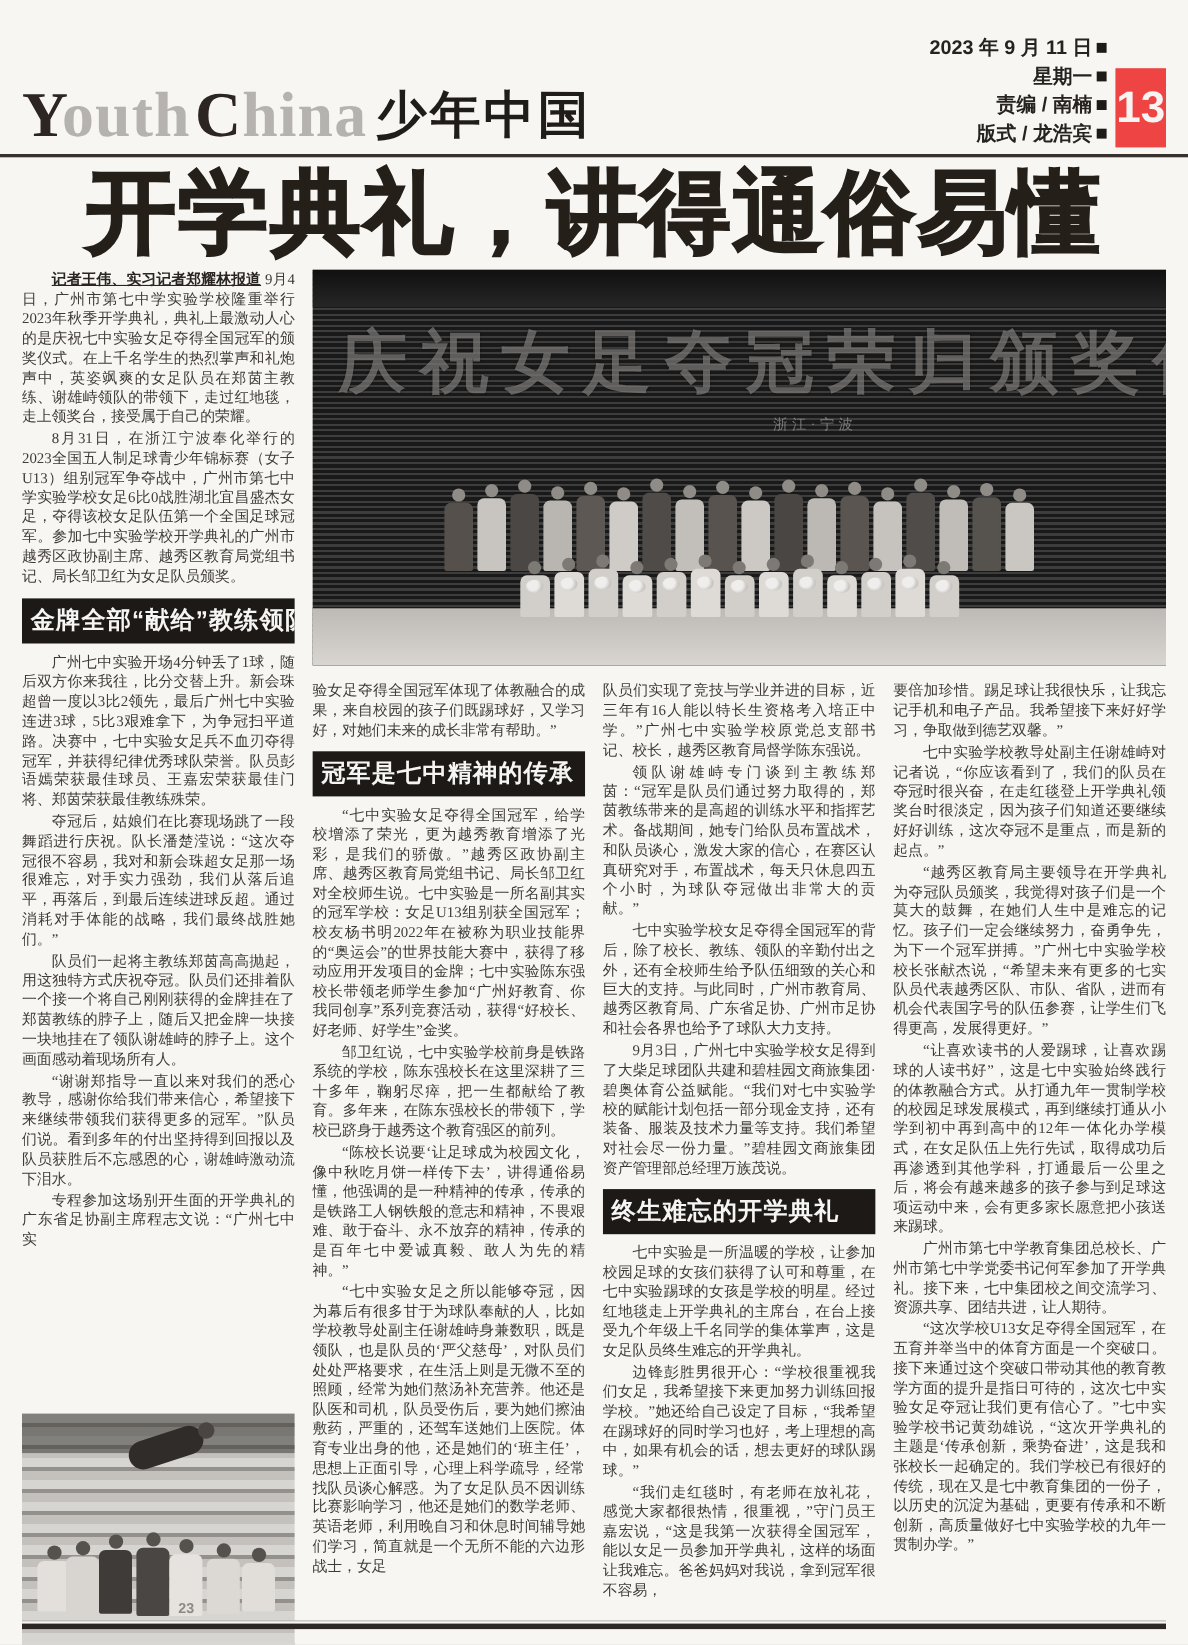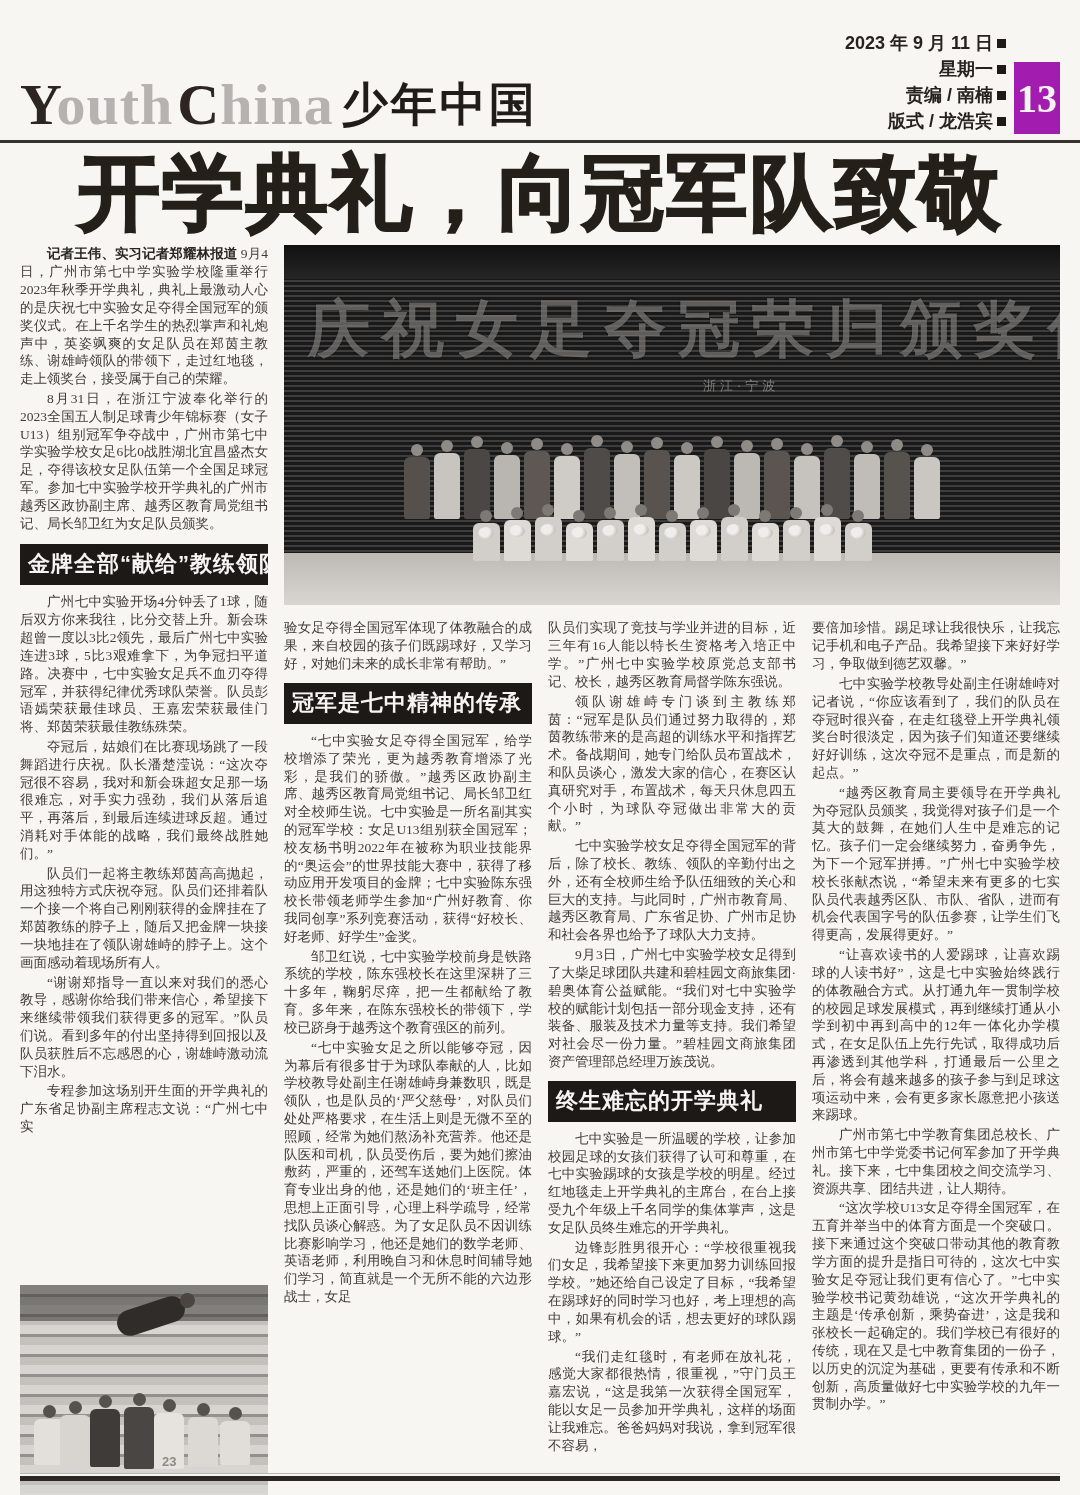--- a/index.html
+++ b/index.html
@@ -15,39 +15,39 @@
   .masthead { line-height:1; white-space:nowrap; }
   .mh-en { font-family:"Liberation Serif",serif; font-weight:bold; font-size:58px; letter-spacing:1px; }
   .mh-dark { color:#2c2521; }
   .mh-gray { color:#b5b2af; }
   .mh-cn { font-size:46px; font-weight:bold; color:#201c19; margin-left:8px; letter-spacing:3px; vertical-align:4px; }
   .hdr-right { display:flex; align-items:flex-end; gap:8px; }
   .dateblock { text-align:right; font-family:"Liberation Sans","DejaVu Sans",sans-serif;
                font-size:18px; font-weight:bold; color:#262220; line-height:1.45; }
   .dateline { display:flex; justify-content:flex-end; align-items:center; gap:4px; }
   .sq { width:9px; height:9px; background:#1d1a18; display:inline-block; }
-  .pageno { width:46px; height:72px; background:#a21caf; color:#f5f4f2;
-            font-family:Liberation Serif, serif; font-weight:bold; font-size:40px;
+  .pageno { width:46px; height:72px; background:#ef4444; color:#f5f4f2;
+            font-family:Liberation Sans, sans-serif; font-weight:bold; font-size:40px;
             display:flex; align-items:center; justify-content:center; }
   
   .headline { text-align:center; font-weight:900; font-size:82px; color:#242019;
               letter-spacing:2px; padding:8px 0 2px 0; line-height:1.05;
               font-family:"Liberation Serif","DejaVu Serif",serif;
               -webkit-text-stroke:2px #242019; }
   
   .content { display:flex; gap:16px; padding:6px 20px 0 20px; height:1270px; overflow:hidden; }
   .col1 { width:248px; flex:none; display:flex; flex-direction:column; overflow:hidden; }
   .rightarea { flex:1; display:flex; flex-direction:column; overflow:hidden; }
   .lowercols { display:flex; gap:16px; margin-top:14px; flex:1; overflow:hidden; }
   .lcol { flex:1; overflow:hidden; }
   
   .bt { font-size:13.5px; line-height:1.32; text-align:justify; text-indent:2em;
         color:#403b37; margin-bottom:2px; }
   .bt.cont { text-indent:0; }
-  .byline { font-weight:bold; color:#2a2522; }
+  .byline { font-weight:bold; color:#2a2522;text-decoration:underline; }
   .sechead { background:#1c1917; color:#f6f5f3; font-family:"Liberation Sans","DejaVu Sans",sans-serif;
              font-weight:bold; font-size:22px; letter-spacing:1px; padding:5px 8px 6px 8px;
              margin:10px 0 8px 0; white-space:nowrap; overflow:hidden; }
   
   .photo-main { position:relative; height:360px; overflow:hidden; flex:none;
                 background:repeating-linear-gradient(180deg,#3d3d3d 0 2px,#191919 2px 5px); }
   .photo-main .topbar { position:absolute; top:0; left:0; right:0; height:34px;
                 background:linear-gradient(180deg,#101010,#262626); }
   .banner-text { position:absolute; top:42px; left:24px; right:0; white-space:nowrap;
                  font-size:62px; font-weight:900; letter-spacing:12px; color:rgba(160,158,155,.55);
@@ -108,21 +108,21 @@
           </div>
         <div class="dateline">
             <span>版式 / 龙浩宾</span>
             <span class="sq"></span>
           </div>
       </div>
       <div class="pageno">13</div>
     </div>
   </div>
 
-  <div class="headline">开学典礼，向冠军队致敬</div>
+  <div class="headline">开学典礼，讲得通俗易懂</div>
 
   <div class="content">
 
     <div class="col1">
       <p class="bt"><span class="byline">记者王伟、实习记者郑耀林报道</span>&nbsp;<span>9月4日，广州市第七中学实验学校隆重举行2023年秋季开学典礼，典礼上最激动人心的是庆祝七中实验女足夺得全国冠军的颁奖仪式。在上千名学生的热烈掌声和礼炮声中，英姿飒爽的女足队员在郑茵主教练、谢雄峙领队的带领下，走过红地毯，走上领奖台，接受属于自己的荣耀。</span></p>
       <p class="bt">8月31日，在浙江宁波奉化举行的2023全国五人制足球青少年锦标赛（女子U13）组别冠军争夺战中，广州市第七中学实验学校女足6比0战胜湖北宜昌盛杰女足，夺得该校女足队伍第一个全国足球冠军。参加七中实验学校开学典礼的广州市越秀区政协副主席、越秀区教育局党组书记、局长邹卫红为女足队员颁奖。</p>
       <div class="sechead">金牌全部“献给”教练领队</div>
       <p class="bt">广州七中实验开场4分钟丢了1球，随后双方你来我往，比分交替上升。新会珠超曾一度以3比2领先，最后广州七中实验连进3球，5比3艰难拿下，为争冠扫平道路。决赛中，七中实验女足兵不血刃夺得冠军，并获得纪律优秀球队荣誉。队员彭语嫣荣获最佳球员、王嘉宏荣获最佳门将、郑茵荣获最佳教练殊荣。</p>
       <p class="bt">夺冠后，姑娘们在比赛现场跳了一段舞蹈进行庆祝。队长潘楚滢说：“这次夺冠很不容易，我对和新会珠超女足那一场很难忘，对手实力强劲，我们从落后追平，再落后，到最后连续进球反超。通过消耗对手体能的战略，我们最终战胜她们。”</p>
       <p class="bt">队员们一起将主教练郑茵高高抛起，用这独特方式庆祝夺冠。队员们还排着队一个接一个将自己刚刚获得的金牌挂在了郑茵教练的脖子上，随后又把金牌一块接一块地挂在了领队谢雄峙的脖子上。这个画面感动着现场所有人。</p>
@@ -316,20 +316,21 @@
             </div>
           </div>
       </div>
 
       <div class="lowercols">
         <div class="lcol">
           <p class="bt cont">验女足夺得全国冠军体现了体教融合的成果，来自校园的孩子们既踢球好，又学习好，对她们未来的成长非常有帮助。”</p>
           <div class="sechead">冠军是七中精神的传承</div>
           <p class="bt">“七中实验女足夺得全国冠军，给学校增添了荣光，更为越秀教育增添了光彩，是我们的骄傲。”越秀区政协副主席、越秀区教育局党组书记、局长邹卫红对全校师生说。七中实验是一所名副其实的冠军学校：女足U13组别获全国冠军；校友杨书明2022年在被称为职业技能界的“奥运会”的世界技能大赛中，获得了移动应用开发项目的金牌；七中实验陈东强校长带领老师学生参加“广州好教育、你我同创享”系列竞赛活动，获得“好校长、好老师、好学生”金奖。</p>
           <p class="bt">邹卫红说，七中实验学校前身是铁路系统的学校，陈东强校长在这里深耕了三十多年，鞠躬尽瘁，把一生都献给了教育。多年来，在陈东强校长的带领下，学校已跻身于越秀这个教育强区的前列。</p>
+          <p class="bt">“陈校长说要‘让足球成为校园文化，像中秋吃月饼一样传下去’，讲得通俗易懂，他强调的是一种精神的传承，传承的是铁路工人钢铁般的意志和精神，不畏艰难、敢于奋斗、永不放弃的精神，传承的是百年七中爱诚真毅、敢人为先的精神。”</p>
           <p class="bt">“七中实验女足之所以能够夺冠，因为幕后有很多甘于为球队奉献的人，比如学校教导处副主任谢雄峙身兼数职，既是领队，也是队员的‘严父慈母’，对队员们处处严格要求，在生活上则是无微不至的照顾，经常为她们熬汤补充营养。他还是队医和司机，队员受伤后，要为她们擦油敷药，严重的，还驾车送她们上医院。体育专业出身的他，还是她们的‘班主任’，思想上正面引导，心理上科学疏导，经常找队员谈心解惑。为了女足队员不因训练比赛影响学习，他还是她们的数学老师、英语老师，利用晚自习和休息时间辅导她们学习，简直就是一个无所不能的六边形战士，女足</p>
         </div>
         <div class="lcol">
           <p class="bt cont">队员们实现了竞技与学业并进的目标，近三年有16人能以特长生资格考入培正中学。”广州七中实验学校原党总支部书记、校长，越秀区教育局督学陈东强说。</p>
           <p class="bt">领队谢雄峙专门谈到主教练郑茵：“冠军是队员们通过努力取得的，郑茵教练带来的是高超的训练水平和指挥艺术。备战期间，她专门给队员布置战术，和队员谈心，激发大家的信心，在赛区认真研究对手，布置战术，每天只休息四五个小时，为球队夺冠做出非常大的贡献。”</p>
           <p class="bt">七中实验学校女足夺得全国冠军的背后，除了校长、教练、领队的辛勤付出之外，还有全校师生给予队伍细致的关心和巨大的支持。与此同时，广州市教育局、越秀区教育局、广东省足协、广州市足协和社会各界也给予了球队大力支持。</p>
           <p class="bt">9月3日，广州七中实验学校女足得到了大柴足球团队共建和碧桂园文商旅集团·碧奥体育公益赋能。“我们对七中实验学校的赋能计划包括一部分现金支持，还有装备、服装及技术力量等支持。我们希望对社会尽一份力量。”碧桂园文商旅集团资产管理部总经理万族茂说。</p>
           <div class="sechead">终生难忘的开学典礼</div>
           <p class="bt">七中实验是一所温暖的学校，让参加校园足球的女孩们获得了认可和尊重，在七中实验踢球的女孩是学校的明星。经过红地毯走上开学典礼的主席台，在台上接受九个年级上千名同学的集体掌声，这是女足队员终生难忘的开学典礼。</p>
           <p class="bt">边锋彭胜男很开心：“学校很重视我们女足，我希望接下来更加努力训练回报学校。”她还给自己设定了目标，“我希望在踢球好的同时学习也好，考上理想的高中，如果有机会的话，想去更好的球队踢球。”</p>

